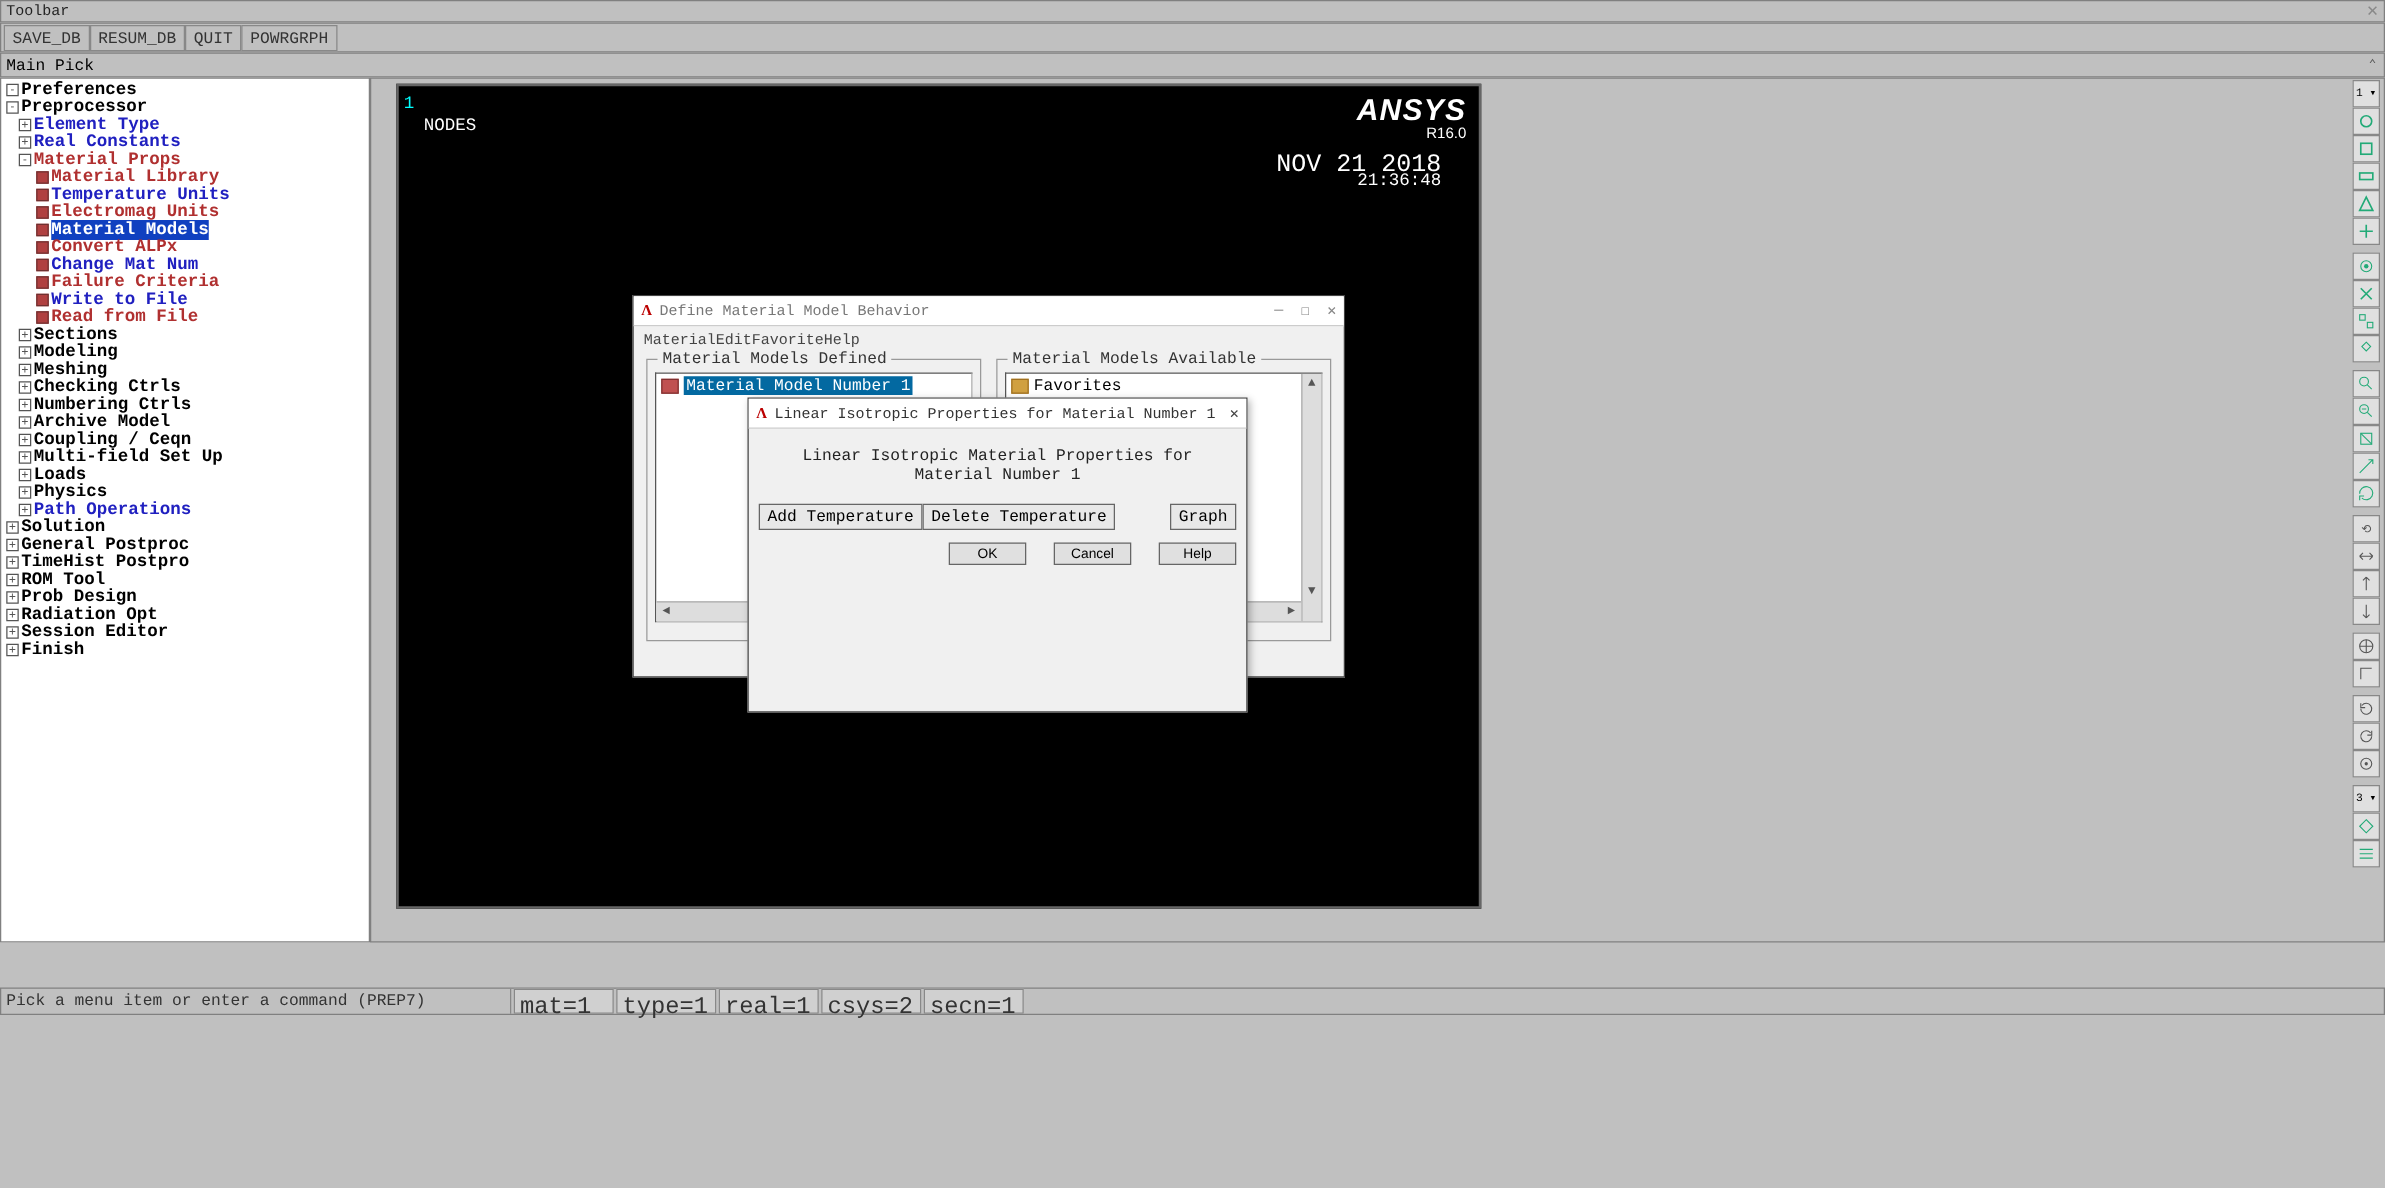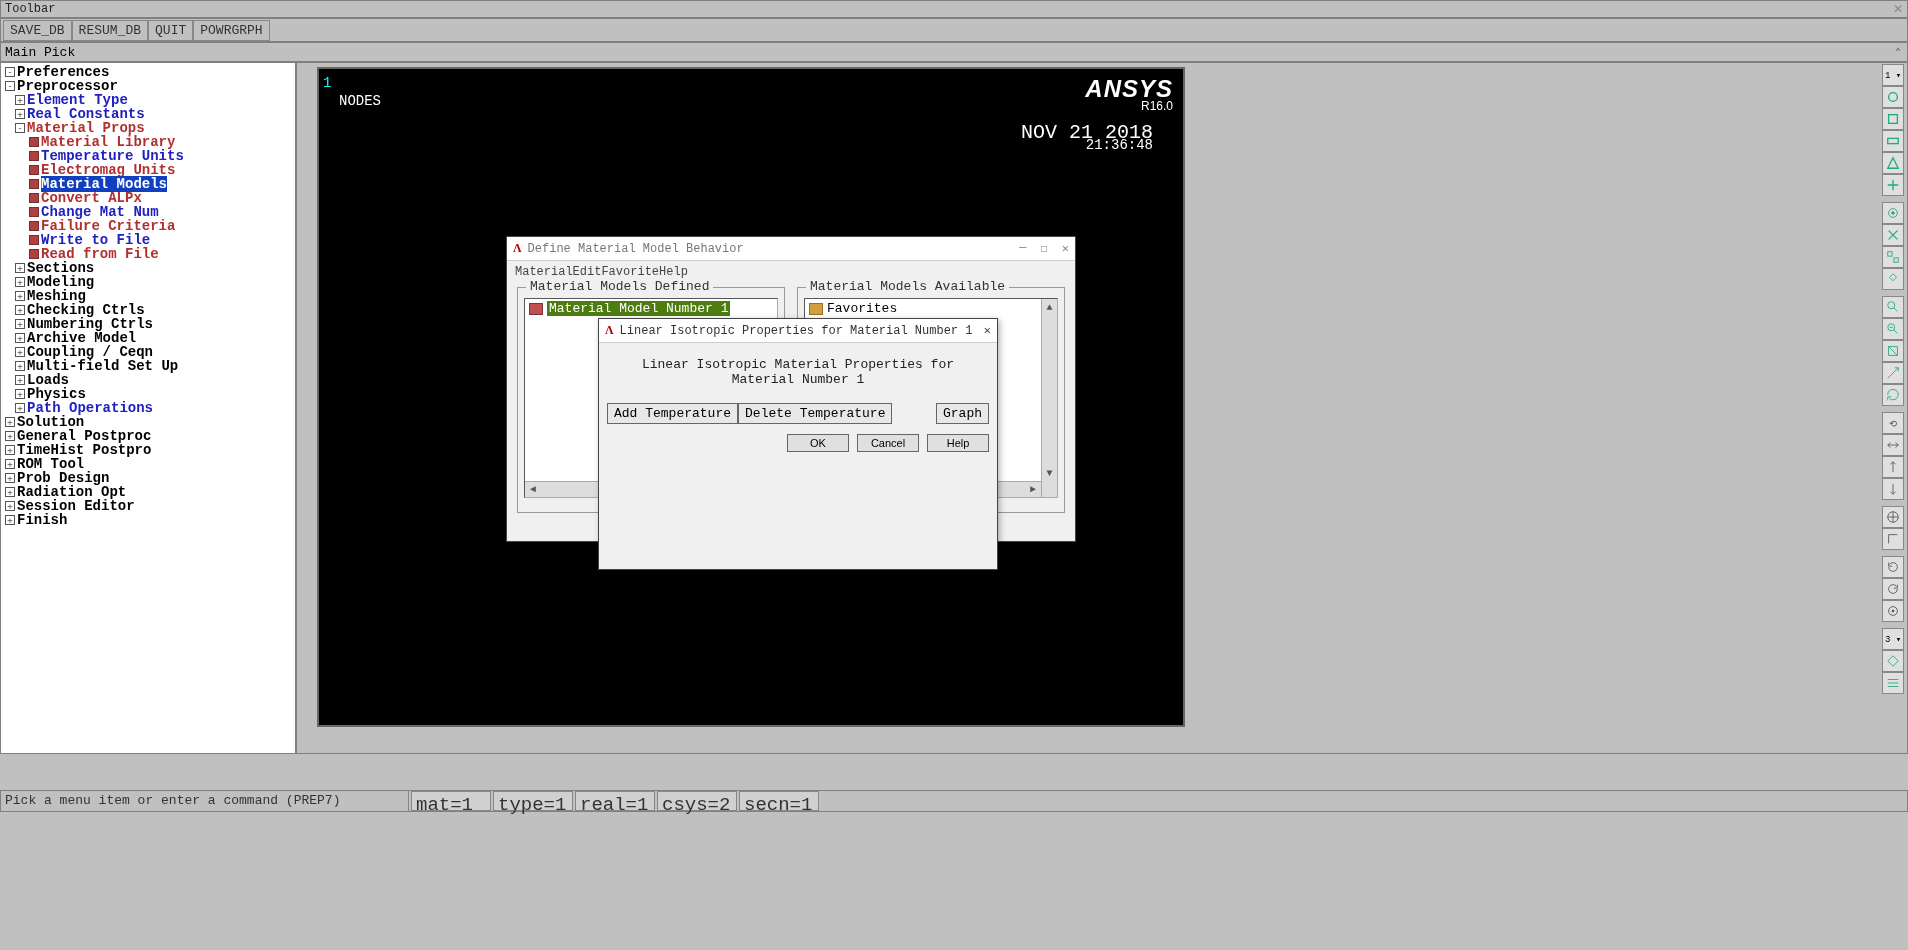--- a/index.html
+++ b/index.html
@@ -50,21 +50,21 @@
 .dlg1 .tb { height:24px; background:#fff; display:flex; align-items:center; padding:0 6px; border-bottom:1px solid #ccc; color:#777; }
 .dlg1 .tb .aicon { font-weight:bold; font-family:serif; margin-right:6px; color:#b00; }
 .dlg1 .tb .winbtns { margin-left:auto; display:flex; gap:14px; color:#888; }
 .dlg1 .menu { height:22px; display:flex; align-items:center; gap:0; padding:0 8px; color:#444; }
 .dlg1 .body { display:flex; gap:12px; padding:4px 10px; }
 .dlg1 .grp { flex:1; border:1px solid #999; position:relative; padding:10px 6px 6px 6px; height:226px; background:#f0f0f0; }
 .dlg1 .grp legend { position:absolute; top:-9px; left:8px; background:#f0f0f0; padding:0 4px; font-family:"Courier New",monospace; font-size:13px; color:#333; }
 .dlg1 .inner { background:#fff; border:1px inset #aaa; height:200px; position:relative; overflow:hidden; }
 .dlg1 .inner .item { display:flex; align-items:center; padding:2px 4px; font-family:"Courier New",monospace; font-size:13px; }
 .dlg1 .inner .item .iicon { width:14px; height:12px; background:#c05050; margin-right:4px; border:1px solid #803030; }
-.dlg1 .inner .item .sel { background:#4d7c0f; color:#fff; padding:0 2px; }
+.dlg1 .inner .item .sel { background:#0369a1; color:#fff; padding:0 2px; }
 .dlg1 .scroll-v { position:absolute; right:0; top:0; width:16px; height:100%; background:#ddd; border-left:1px solid #aaa; }
 .dlg1 .scroll-v .ar { height:16px; display:flex; align-items:center; justify-content:center; color:#555; font-size:10px; }
 .dlg1 .scroll-h { position:absolute; left:0; bottom:0; right:16px; height:16px; background:#ddd; border-top:1px solid #aaa; display:flex; }
 .dlg1 .scroll-h .ar { width:16px; display:flex; align-items:center; justify-content:center; color:#555; font-size:10px; }
 
 
 .dlg2 { position:absolute; left:598px; top:318px; width:400px; height:252px; background:#f0f0f0; border:1px solid #444; box-shadow:2px 2px 6px rgba(0,0,0,.3); font-family:Tahoma,sans-serif; font-size:12px; z-index:10; }
 .dlg2 .tb { height:24px; background:#fff; display:flex; align-items:center; padding:0 6px; border-bottom:1px solid #ccc; color:#333; }
 .dlg2 .tb .aicon { font-weight:bold; font-family:serif; margin-right:6px; color:#b00; }
 .dlg2 .tb .x { margin-left:auto; color:#444; cursor:pointer; }
@@ -73,21 +73,21 @@
 .dlg2 table { border-collapse:collapse; }
 .dlg2 td { font-family:"Courier New",monospace; font-size:13px; padding:1px 4px; }
 .dlg2 .hdr td { text-align:center; }
 .dlg2 .lblcol { color:#888; width:90px; }
 .dlg2 .lblcol.active { color:#000; }
 .dlg2 input.val { width:86px; border:1px solid #666; font-family:"Courier New",monospace; font-size:13px; padding:1px 2px; }
 .dlg2 input.val.sel { background:#1040c0; color:#fff; text-align:right; }
 .dlg2 .btnrow1 { display:flex; gap:0; padding:6px 8px 0 8px; }
 .dlg2 .btn { border:1px solid #666; background:#e8e8e8; padding:2px 6px; font-family:"Courier New",monospace; font-size:13px; cursor:pointer; }
 .dlg2 .btn.graph { margin-left:auto; }
-.dlg2 .btnrow2 { display:flex; gap:8px; justify-content:flex-end; padding:10px 8px 8px 8px; }
+.dlg2 .btnrow2 { display:flex; gap:22px; justify-content:flex-end; padding:10px 8px 8px 8px; }
 .dlg2 .btn2 { border:1px solid #666; background:#e0e0e0; padding:2px 0; width:62px; text-align:center; font-family:Tahoma,sans-serif; font-size:11px; cursor:pointer; }
 </style>
 </head>
 <body>
 
 <div class="titlebar">
   <span>Toolbar</span>
   <span class="close-x">✕</span>
 </div>
 

